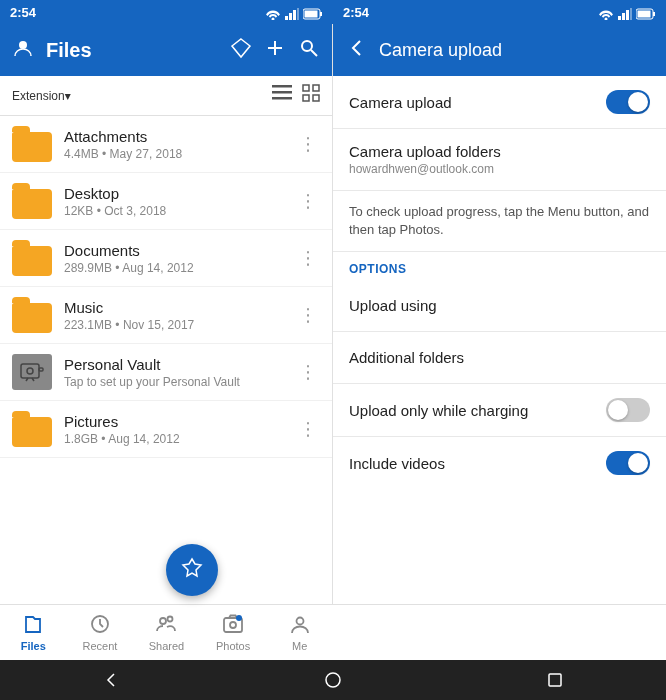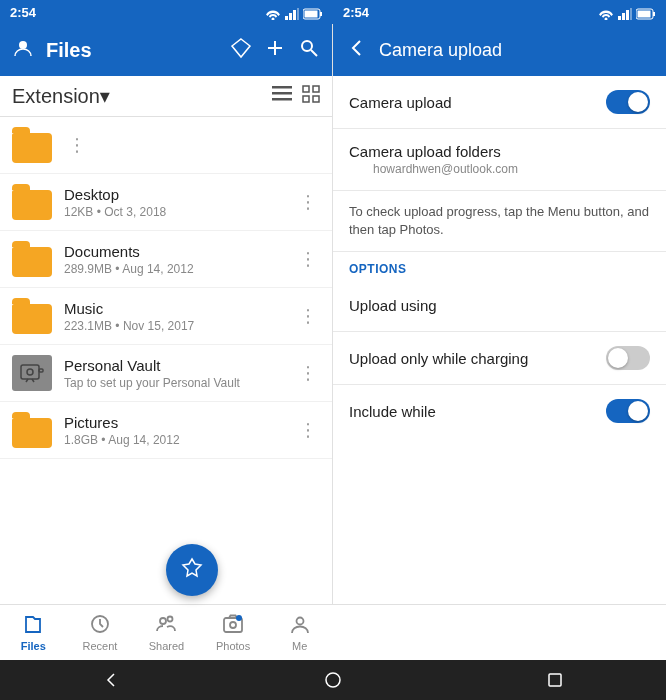--- a/index.html
+++ b/index.html
@@ -65,22 +65,22 @@
 
     .filter-bar {
       display: flex;
       align-items: center;
       justify-content: space-between;
       padding: 8px 12px;
       border-bottom: 1px solid #e0e0e0;
     }
     .filter-dropdown {
       display: flex;
-      align-items: flex-end;
-      font-size: 20px;
+      align-items: flex-start;
+      font-size: 12px;
       color: #333;
       cursor: pointer;
     }
     .filter-icons { display: flex; align-items: center; gap: 10px; }
     .filter-icons span { font-size: 18px; color: #555; cursor: pointer; }
 
     .file-list {
       flex: 1;
       overflow-y: auto;
     }
@@ -256,21 +256,21 @@
       justify-content: space-between;
       padding: 14px 16px;
       border-bottom: 1px solid #e8e8e8;
       min-height: 52px;
     }
 
     .setting-row.no-border { border-bottom: none; }
 
     .setting-info { flex: 1; }
     .setting-label { font-size: 15px; color: #222; }
-    .setting-sub { font-size: 12px; color: #888; margin-top: 2px; margin-left: 24px; }
+    .setting-sub { font-size: 12px; color: #888; margin-top: 2px; }
     .setting-desc { font-size: 13px; color: #555; line-height: 1.4; padding: 12px 16px; border-bottom: 1px solid #e8e8e8; }
 
     .options-header {
       font-size: 12px;
       font-weight: 700;
       color: #1565c0;
       padding: 10px 16px 4px;
       letter-spacing: 0.5px;
     }
 
@@ -399,20 +399,24 @@
                 <rect x="11" y="11" width="6" height="6"></rect>
               </svg>
           </span>
         </div>
       </div>
 
       <div class="file-list">
 
         <div class="file-item">
           <div class="folder-icon folder-yellow"></div>
+          <div class="file-info">
+            <div class="file-name">Attachments</div>
+            <div class="file-meta">4.4MB • May 27, 2018</div>
+          </div>
           <span class="more-btn">⋮</span>
         </div>
 
         <div class="file-item">
           <div class="folder-icon folder-yellow"></div>
           <div class="file-info">
             <div class="file-name">Desktop</div>
             <div class="file-meta">12KB • Oct 3, 2018</div>
           </div>
           <span class="more-btn">⋮</span>
@@ -561,33 +565,38 @@
         <div class="setting-desc">To check upload progress, tap the Menu button, and then tap Photos.</div>
 
         <div class="options-header">OPTIONS</div>
 
         <div class="setting-row">
           <div class="setting-info">
             <div class="setting-label">Upload using</div>
           </div>
         </div>
 
+        <div class="setting-row">
+          <div class="setting-info">
+            <div class="setting-label">Additional folders</div>
+          </div>
+        </div>
 
         <div class="setting-row">
           <div class="setting-info">
             <div class="setting-label">Upload only while charging</div>
           </div>
           <div class="toggle off">
             <div class="toggle-thumb"></div>
           </div>
         </div>
 
         <div class="setting-row no-border">
           <div class="setting-info">
-            <div class="setting-label">Include while</div>
+            <div class="setting-label">Include videos</div>
           </div>
           <div class="toggle on">
             <div class="toggle-thumb"></div>
           </div>
         </div>
 
       </div>
 
       <div style="height:56px; background:#fff; border-top: 1px solid #e0e0e0;"></div>
     </div>

